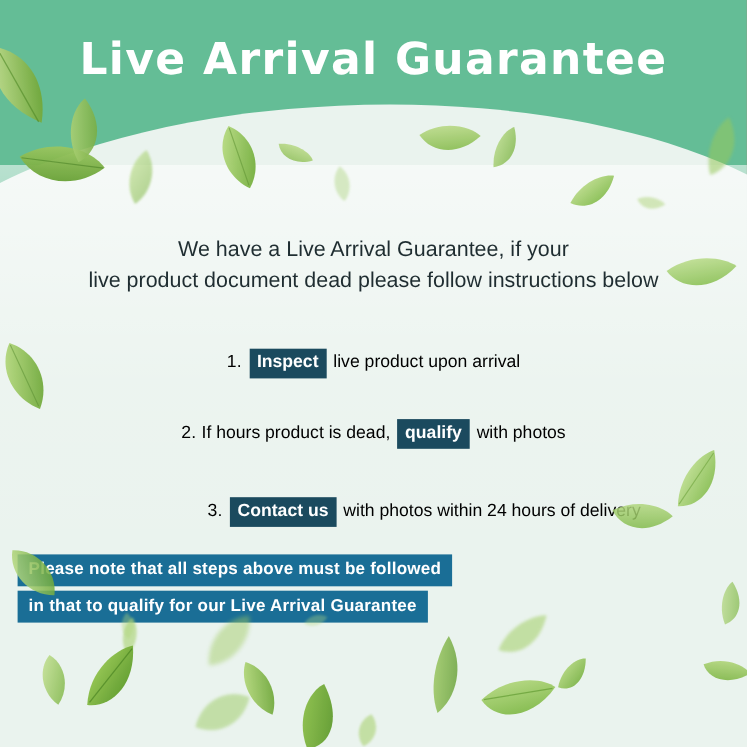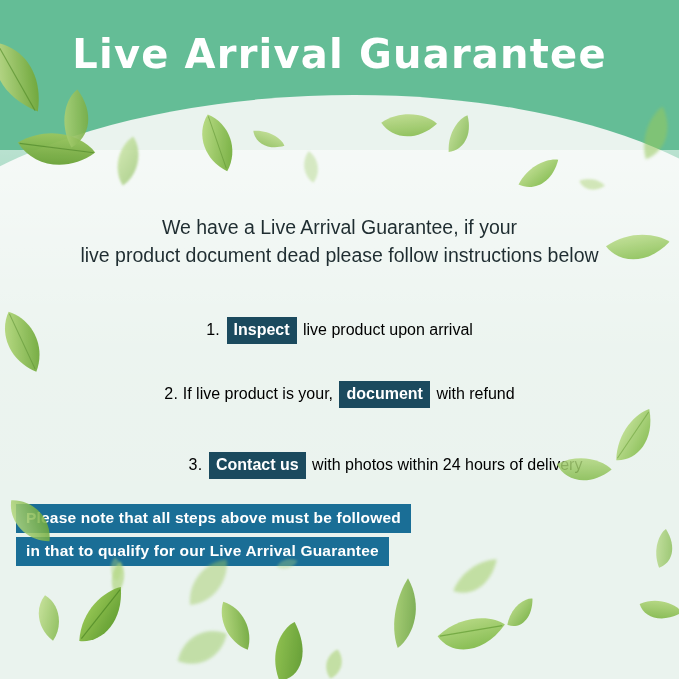--- a/index.html
+++ b/index.html
@@ -278,23 +278,23 @@
     </div>
 
     <div class="step step1">
       <span class="stepnum">1.</span>
       <span class="hl">Inspect</span>
       <span>live product upon arrival</span>
     </div>
 
     <div class="step step2">
       <span class="stepnum">2.</span>
-      <span>If live product is your,</span>
-      <span class="hl">document</span>
-      <span>with refund</span>
+      <span>If hours product is dead,</span>
+      <span class="hl">qualify</span>
+      <span>with photos</span>
     </div>
 
     <div class="step step3">
       <span class="stepnum">3.</span>
       <span class="hl">Contact us</span>
       <span>with photos within 24 hours of delivery</span>
     </div>
 
     <div class="note note1">
       <span class="note-bar">Please note that all steps above must be followed</span>

